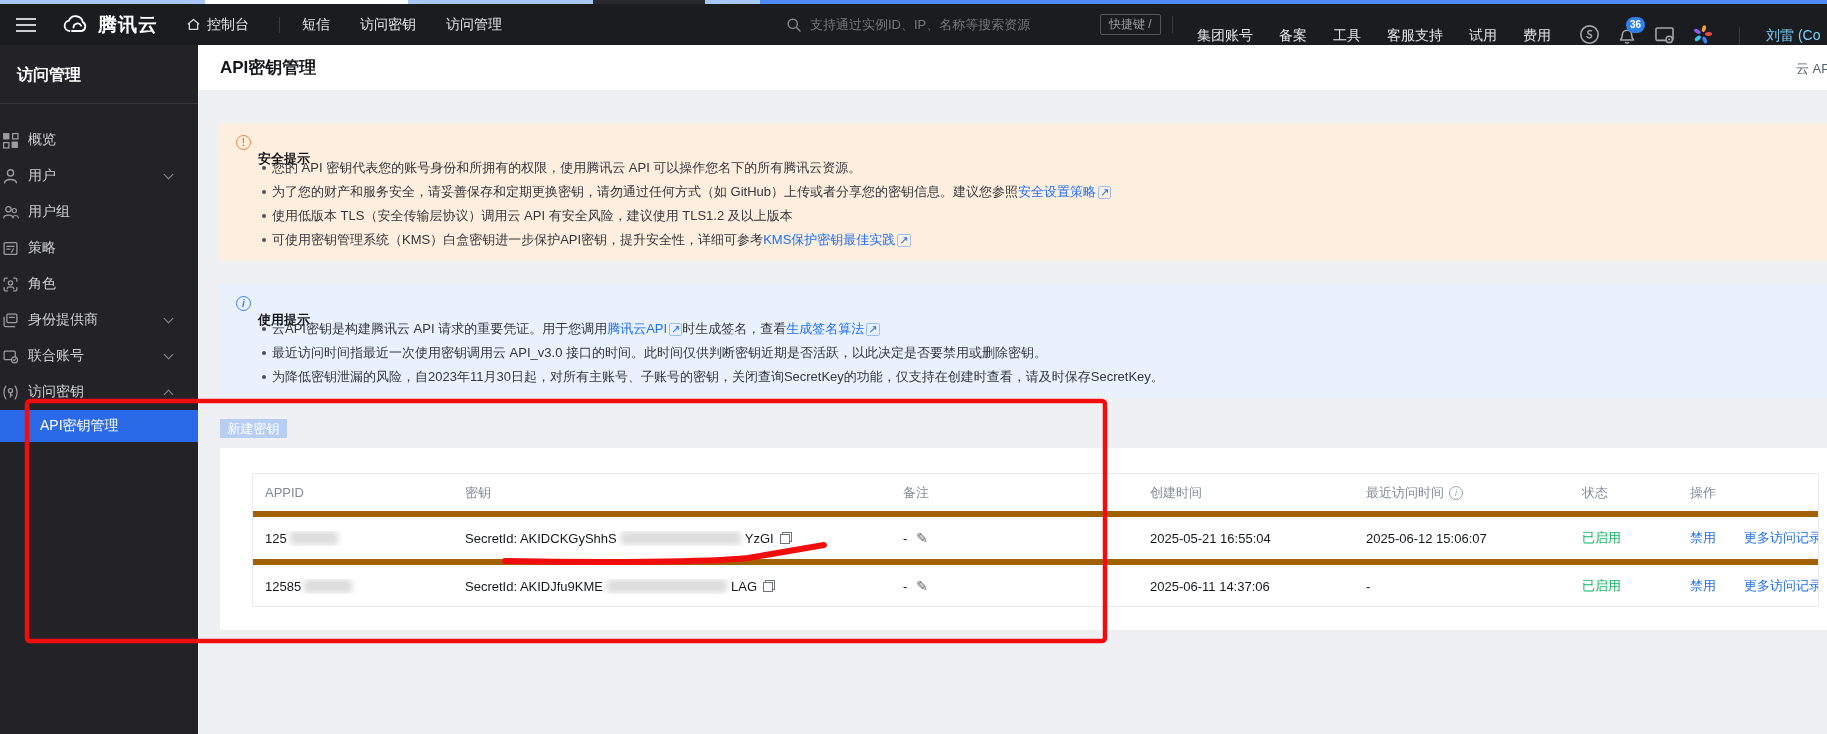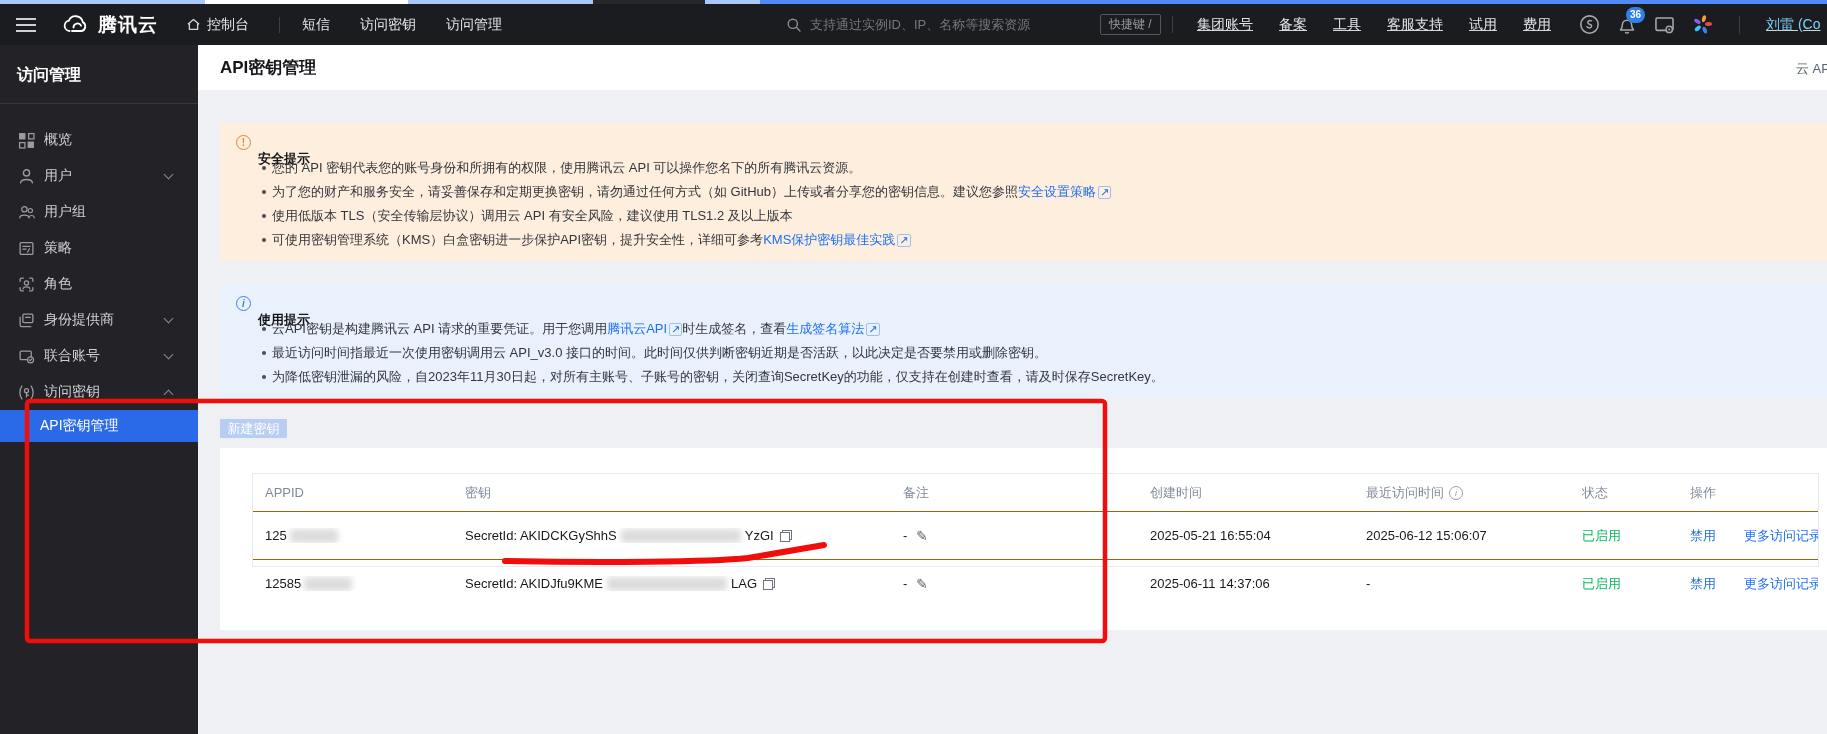--- a/index.html
+++ b/index.html
@@ -24,34 +24,34 @@
   .brand-text { color:#fff; font-size:19px; font-weight:700; margin-left:8px; letter-spacing:1px;}
   .tb-nav { display:flex; align-items:center; margin-left:28px; }
   .tb-link { display:flex; align-items:center; color:#e3e4e7; font-size:14px; margin-right:30px; cursor:pointer; white-space:nowrap;}
   .tb-link .nav-ico { margin-right:6px; display:inline-flex; }
   .tb-divider { width:1px; height:16px; background:#3c3d42; margin-right:22px; }
   .search { position:absolute; left:786px; top:0; height:41px; display:flex; align-items:center; color:#76777c; }
   .search .ph { margin-left:8px; font-size:13px; }
   .shortcut-chip { position:absolute; left:1100px; top:10px; height:21px; padding:0 8px; border:1px solid #55565b;
                    border-radius:2px; font-size:12px; color:#9b9ca1; line-height:19px; }
   .tb-div2 { position:absolute; left:1172px; top:12px; width:1px; height:17px; background:#3c3d42; }
-  .tb-right { position:absolute; left:1197px; top:0; height:41px; display:flex; align-items:center; gap:26px; white-space:nowrap;text-decoration:underline;}
+  .tb-right { position:absolute; left:1197px; top:0; height:41px; display:flex; align-items:flex-end; gap:26px; white-space:nowrap;}
   .tb-right .mi { font-size:14px; color:#e3e4e7; cursor:pointer; }
   .tb-icons { display:flex; align-items:center; gap:17px; margin-left:2px;}
   .bell-wrap { position:relative; display:inline-flex; }
   .badge { position:absolute; top:-8px; left:9px; min-width:19px; height:16px; background:#2f80ed; color:#fff;
            border-radius:9px; font-size:10px; line-height:16px; text-align:center; padding:0 4px; font-weight:700;}
   .tb-user-div { width:1px; height:18px; background:#3c3d42; }
   .tb-user { font-size:14px; color:#7dd3fc; }
   
   .sidebar { position:absolute; top:45px; left:0; width:198px; bottom:0; background:#232327; z-index:3;}
   .sb-title { padding:20px 0 0 17px; color:#ffffff; font-size:16px; font-weight:700; }
   .sb-divider { margin-top:17px; border-top:1px solid #37373c; }
   .sb-list { padding-top:18px; }
-  .side-item { height:36px; display:flex; align-items:center; padding-left:18px; color:#cfd0d3; font-size:14px; position:relative; cursor:pointer;}
+  .side-item { height:36px; display:flex; align-items:center; padding-left:2px; color:#cfd0d3; font-size:14px; position:relative; cursor:pointer;}
   .side-item .si-ico { width:17px; height:17px; margin-right:9px; display:inline-flex; }
   .chev { position:absolute; right:26px; width:7px; height:7px; border-right:1.4px solid #8a8b90; border-bottom:1.4px solid #8a8b90; }
   .chev.down { transform:rotate(45deg); top:13px;}
   .chev.up { transform:rotate(-135deg); top:17px;}
   .side-subitem { height:32px; display:flex; align-items:center; padding-left:40px; font-size:14px; cursor:pointer;}
   .side-subitem.active { background:#2a6ae9; color:#ffffff; }
   
   .main { position:absolute; left:198px; top:45px; right:0; bottom:0; }
   .page-header { height:45px; background:#ffffff; position:relative; }
   .page-title { position:absolute; left:22px; top:0; line-height:45px; font-size:17px; font-weight:700; color:#15161a;}
@@ -67,25 +67,25 @@
   .ring-ico.orange { border:1.5px solid #e8833a; color:#e8833a; }
   .ring-ico.blue   { border:1.5px solid #3f7ef7; color:#3f7ef7; font-style:italic;}
   .panel ul { list-style:none; margin-top:3px; }
   .panel li { height:24px; display:flex; align-items:center; padding-left:36px; position:relative; font-size:13px; color:#34363c; white-space:nowrap;}
   .panel li::before { content:""; position:absolute; left:26px; top:10px; width:4px; height:4px; border-radius:50%; background:#4a4c52;}
   a.lnk { color:#1f6ef5; text-decoration:none; cursor:pointer;}
   .ext { font-size:11px; color:#1f6ef5; margin-left:2px; border:1px solid #9dbff7; border-radius:2px; padding:0 1px; line-height:11px;}
   .create-btn { display:block; margin:21px 0 0 22px; width:67px; height:19px; background:#b7cdf2; color:#ffffff;
                 border:none; font-size:13px; border-radius:1px; cursor:not-allowed;}
   .card { margin:10px 0 0 22px; background:#ffffff; height:182px; position:relative; }
-  .table-box { position:absolute; left:32px; top:25px; right:8px; height:94px; border:1px solid #e8eaf0; background:#fff;}
+  .table-box { position:absolute; left:32px; top:25px; right:8px; height:134px; border:1px solid #e8eaf0; background:#fff;}
   .t-row { display:grid; grid-template-columns:200px 438px 247px 216px 216px 108px 1fr;
            align-items:center; padding-left:12px; }
   .t-head { height:37px; color:#828a99; font-size:13px; }
-  .t-data { height:48px; border-top:1px solid #a16207; font-size:13px; color:#16181c; }
+  .t-data { height:48px; border-top:6px solid #a16207; font-size:13px; color:#16181c; }
   .cell { display:flex; align-items:center; white-space:nowrap; overflow:hidden;}
   .blur-mask { display:inline-block; height:14px; background:#dcdcdc; filter:blur(3px); border-radius:2px; margin-left:3px;}
   .bm-appid { width:48px; }
   .bm-secret { width:120px; margin:0 4px;}
   .copy-ico { position:relative; width:12px; height:12px; margin-left:6px; display:inline-block; cursor:pointer;}
   .copy-ico::before { content:""; position:absolute; right:0; top:0; width:8px; height:8px; border:1.2px solid #6e7380;}
   .copy-ico::after  { content:""; position:absolute; left:0; bottom:0; width:8px; height:8px; border:1.2px solid #6e7380; background:#fff;}
   .pencil { margin-left:9px; color:#5f636d; font-size:14px; cursor:pointer;}
   .info-ico { width:14px; height:14px; border-radius:50%; border:1.2px solid #9aa1ad; color:#9aa1ad; font-size:9px;
               display:inline-flex; align-items:center; justify-content:center; margin-left:5px; font-style:italic;}

